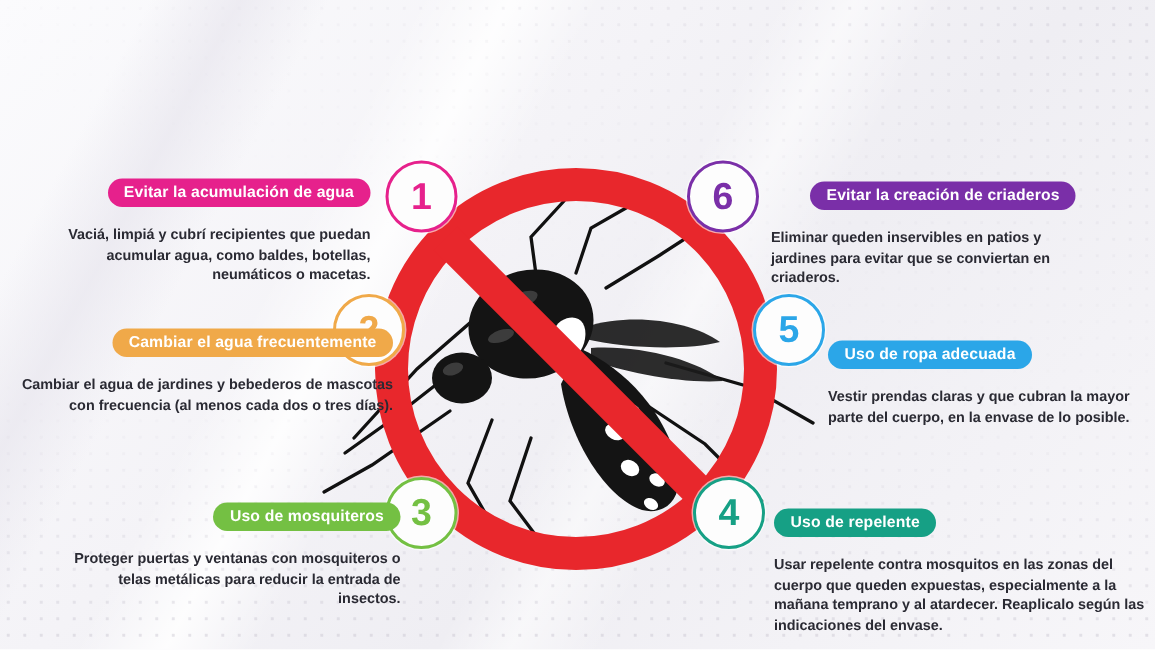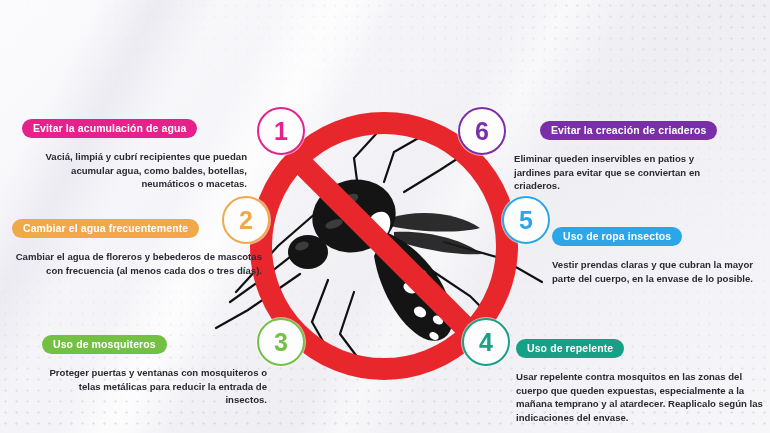--- a/index.html
+++ b/index.html
@@ -63,21 +63,21 @@
   .block{position:absolute;}
   .badge{
     display:inline-block;color:#ffffff;font-size:10.5px;font-weight:bold;
     padding:3px 11px 4px 11px;border-radius:11px;white-space:nowrap;
     letter-spacing:.1px;
   }
   .body{
     margin-top:12px;font-size:9.6px;line-height:1.42;color:#2a2a33;
     font-weight:bold;
   }
-  .left  .badge-row{}
+  .left  .badge-row{text-align:right;}
   .left  .body{text-align:right;}
   .right .badge-row{text-align:left;}
   .right .body{text-align:left;}
 
   .b1{left:22px;top:118px;width:225px;}
   .b2{left:12px;top:218px;width:250px;}
   .b3{left:42px;top:334px;width:225px;}
   .b4{left:516px;top:338px;width:248px;}
   .b5{left:552px;top:226px;width:212px;}
   .b6{left:514px;top:120px;width:200px;}
@@ -170,40 +170,40 @@
     <div class="badge-row">
       <span class="badge" style="background: rgb(230, 33, 140);">Evitar la acumulación de agua</span>
     </div>
     <div class="body">Vaciá, limpiá y cubrí recipientes que puedan acumular agua, como baldes, botellas, neumáticos o macetas.</div>
   </div>
 
   <div class="block left b2">
     <div class="badge-row">
       <span class="badge" style="background: rgb(240, 169, 73);">Cambiar el agua frecuentemente</span>
     </div>
-    <div class="body">Cambiar el agua de floreros y bebederos de mascotas con frecuencia (al menos cada dos o tres días).</div>
+    <div class="body">Cambiar el agua de jardines y bebederos de mascotas con frecuencia (al menos cada dos o tres días).</div>
   </div>
 
   <div class="block left b3">
     <div class="badge-row">
       <span class="badge" style="background: rgb(116, 192, 67);">Uso de mosquiteros</span>
     </div>
     <div class="body">Proteger puertas y ventanas con mosquiteros o telas metálicas para reducir la entrada de insectos.</div>
   </div>
 
   <div class="block right b4">
     <div class="badge-row">
       <span class="badge" style="background: rgb(22, 160, 133);">Uso de repelente</span>
     </div>
     <div class="body">Usar repelente contra mosquitos en las zonas del cuerpo que queden expuestas, especialmente a la mañana temprano y al atardecer. Reaplicalo según las indicaciones del envase.</div>
   </div>
 
   <div class="block right b5">
     <div class="badge-row">
-      <span class="badge" style="background: rgb(43, 166, 232);">Uso de ropa insectos</span>
+      <span class="badge" style="background: rgb(43, 166, 232);">Uso de ropa adecuada</span>
     </div>
     <div class="body">Vestir prendas claras y que cubran la mayor parte del cuerpo, en la envase de lo posible.</div>
   </div>
 
   <div class="block right b6">
     <div class="badge-row">
       <span class="badge" style="background: rgb(122, 47, 168); margin-left: 26px;">Evitar la creación de criaderos</span>
     </div>
     <div class="body">Eliminar queden inservibles en patios y jardines para evitar que se conviertan en criaderos.</div>
   </div>

